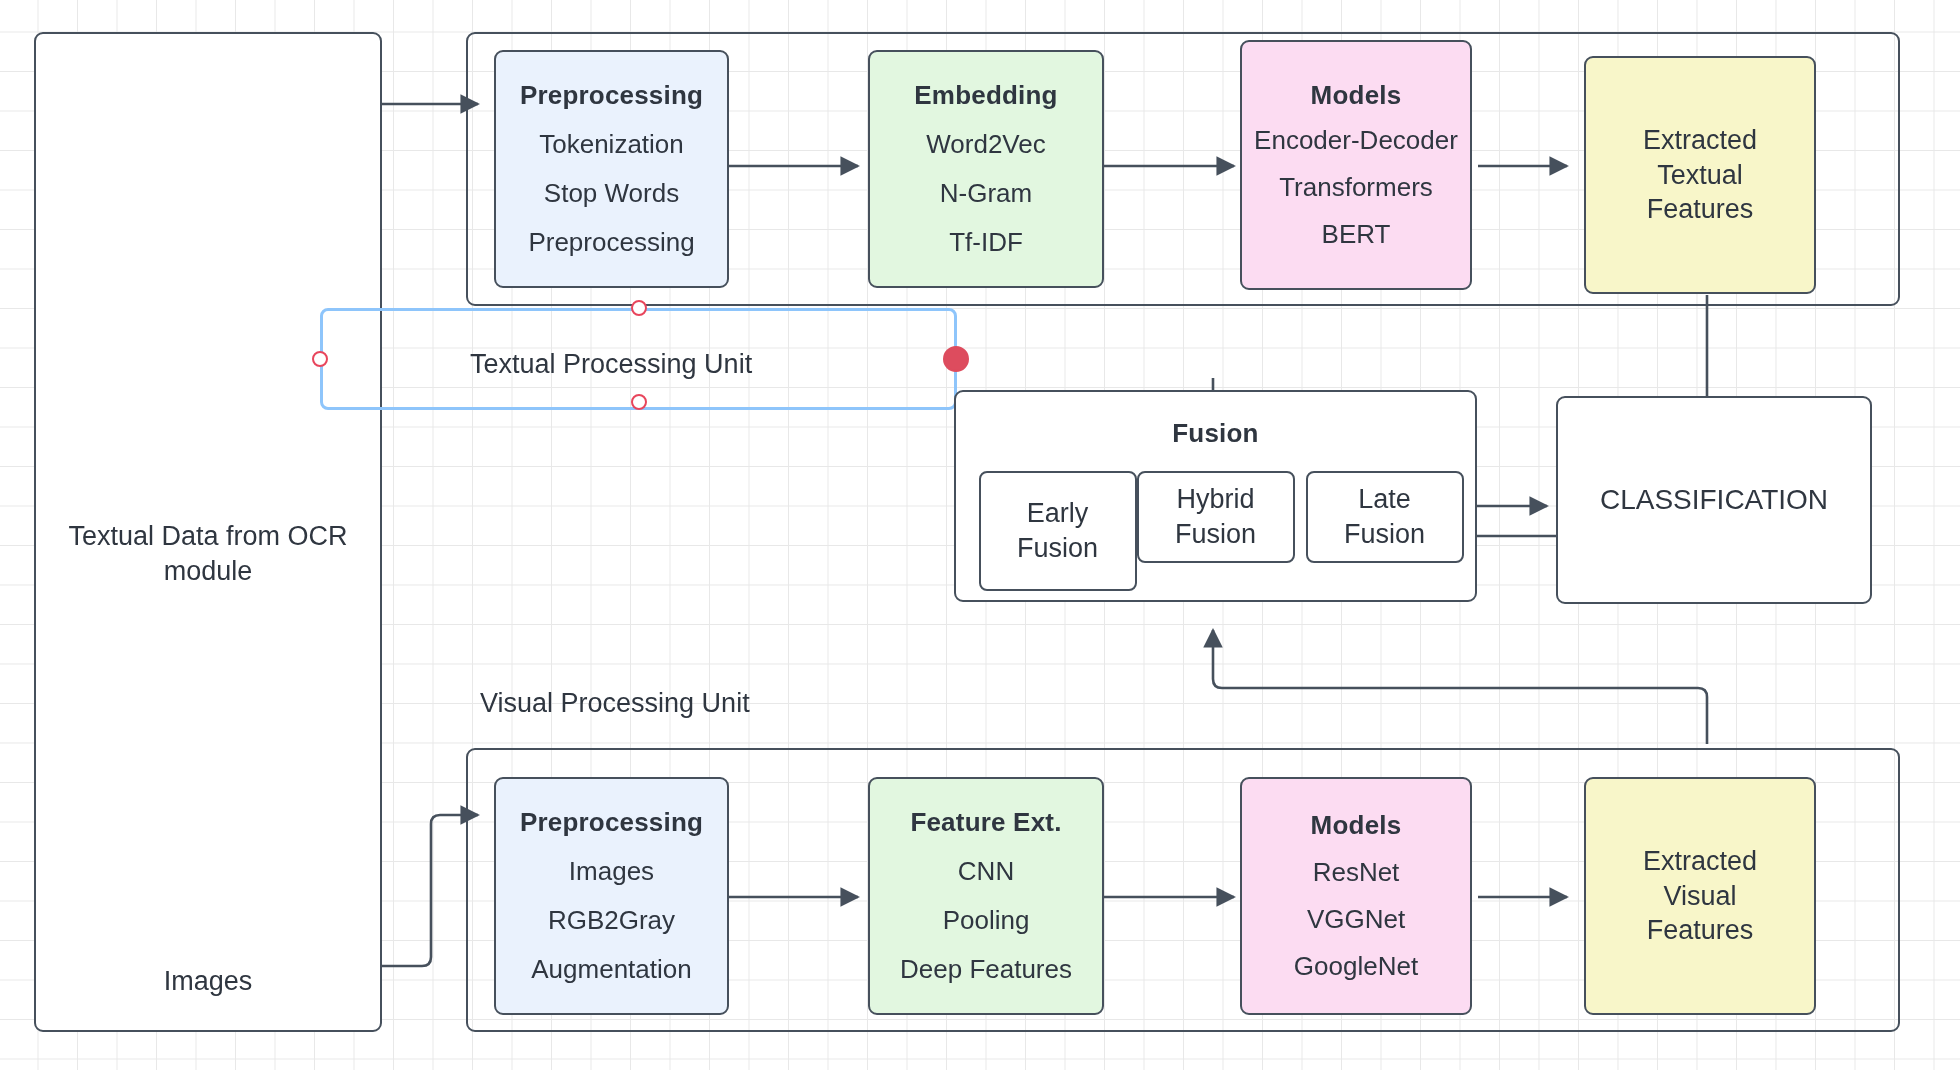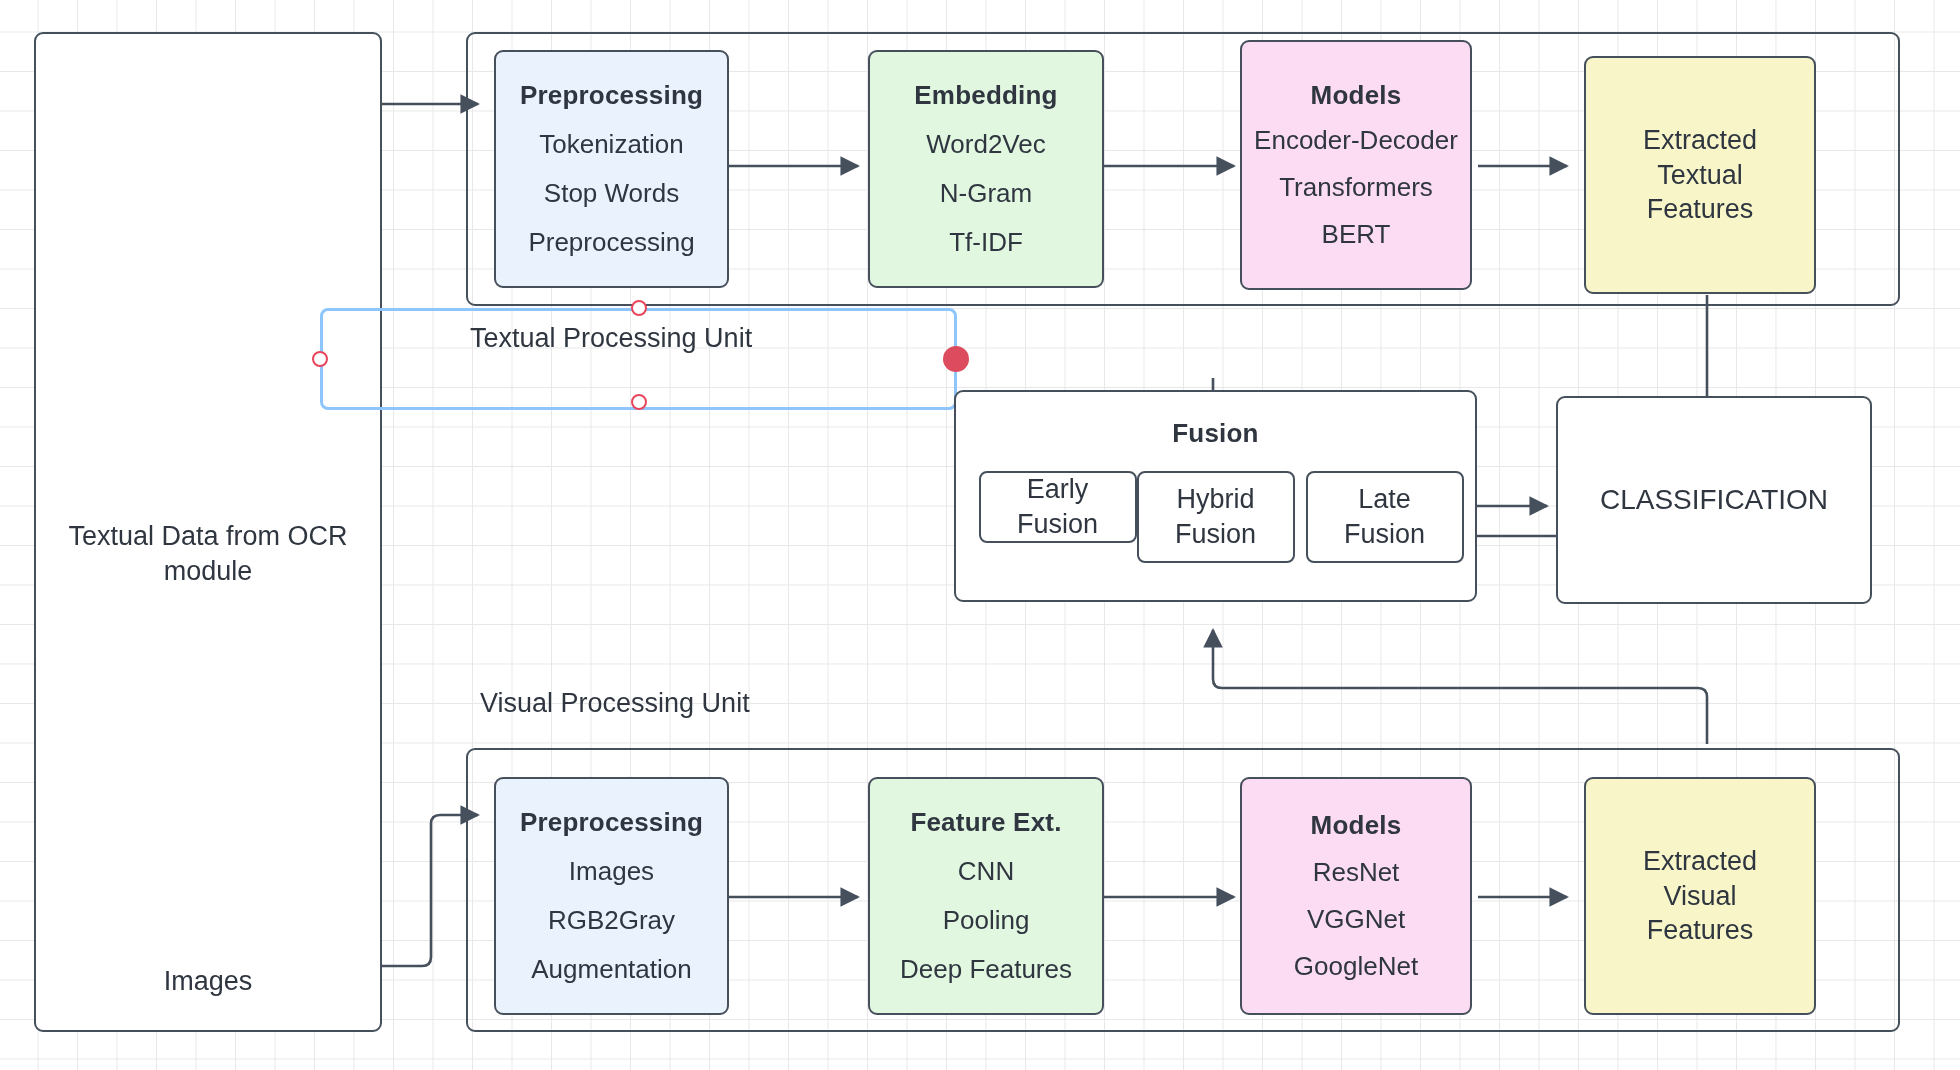--- a/index.html
+++ b/index.html
@@ -156,30 +156,30 @@
 
 <div class="node yellow" style="left:1584px;top:56px;width:232px;height:238px;">
   <div class="stack">
     <div class="plain-lbl">Extracted</div>
     <div class="plain-lbl">Textual</div>
     <div class="plain-lbl">Features</div>
   </div>
 </div>
 
 <div class="sel-rect" style="left:320px;top:308px;width:637px;height:102px;"></div>
-<div class="free-label" style="left:470px;top:323px;">Textual Processing Unit</div>
+<div class="free-label" style="left:470px;top:349px;">Textual Processing Unit</div>
 <div class="handle" style="left:631px;top:300px;"></div>
 <div class="handle" style="left:312px;top:351px;"></div>
 <div class="handle" style="left:631px;top:394px;"></div>
 <div class="handle filled" style="left:943px;top:346px;"></div>
 
 <div class="node" style="left:954px;top:390px;width:523px;height:212px;justify-content:flex-start;">
   <div class="title" style="margin-top:26px;">Fusion</div>
   <div style="display:flex;margin-top:22px;">
-    <div class="node" style="position:relative;left:0;top:0;width:158px;height:72px;border-radius:8px;">
+    <div class="node" style="position:relative;left:0;top:0;width:158px;height:120px;border-radius:8px;">
       <div class="plain-lbl">Early</div>
       <div class="plain-lbl">Fusion</div>
     </div>
     <div class="node" style="position:relative;left:0;top:0;width:158px;height:92px;border-radius:8px;">
       <div class="plain-lbl">Hybrid</div>
       <div class="plain-lbl">Fusion</div>
     </div>
     <div class="node" style="position:relative;left:11px;top:0;width:158px;height:92px;border-radius:8px;">
       <div class="plain-lbl">Late</div>
       <div class="plain-lbl">Fusion</div>

